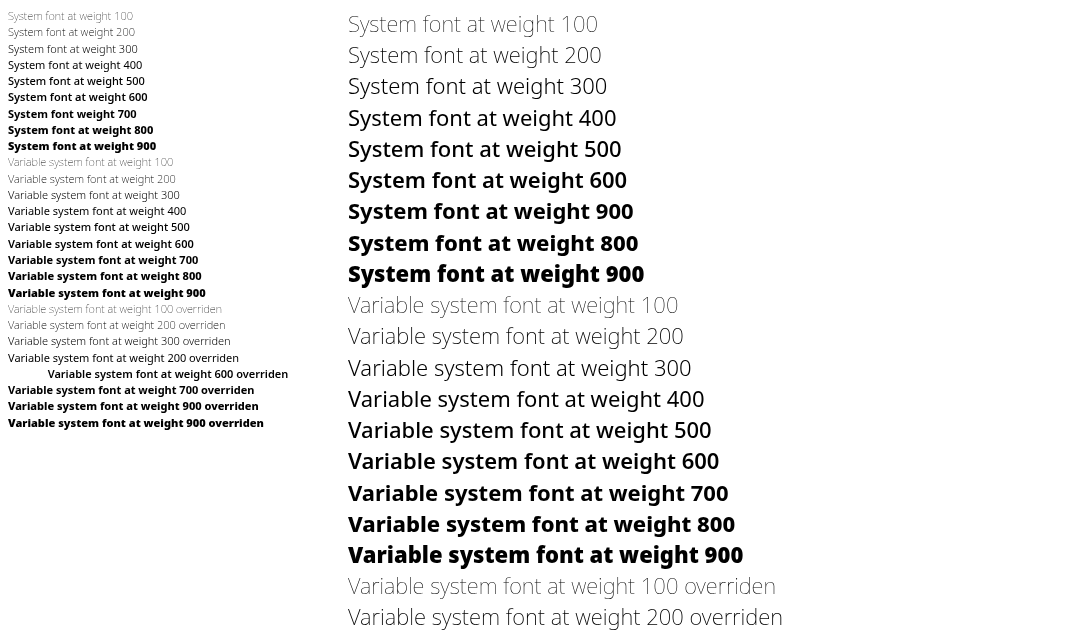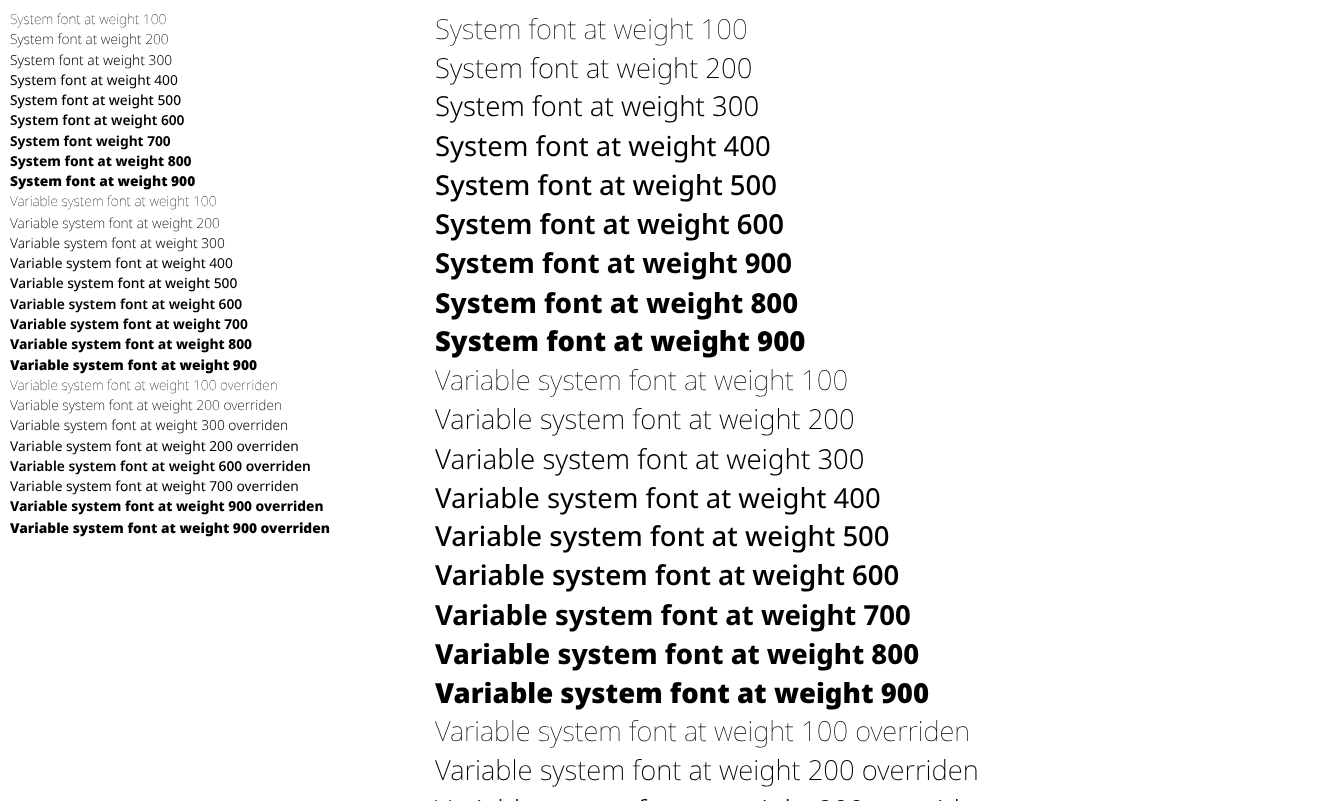--- a/index.html
+++ b/index.html
@@ -57,22 +57,22 @@
       <span class="font-item" style="font-weight: 400;">Variable system font at weight 400</span>
       <span class="font-item" style="font-weight: 500;">Variable system font at weight 500</span>
       <span class="font-item" style="font-weight: 600;">Variable system font at weight 600</span>
       <span class="font-item" style="font-weight: 700;">Variable system font at weight 700</span>
       <span class="font-item" style="font-weight: 800;">Variable system font at weight 800</span>
       <span class="font-item" style="font-weight: 900;">Variable system font at weight 900</span>
       <span class="font-item" style="font-weight: 100;">Variable system font at weight 100 overriden</span>
       <span class="font-item" style="font-weight: 200;">Variable system font at weight 200 overriden</span>
       <span class="font-item" style="font-weight: 300;">Variable system font at weight 300 overriden</span>
       <span class="font-item" style="font-weight: 400;">Variable system font at weight 200 overriden</span>
-      <span class="font-item" style="font-weight: 600;">Variable system font at weight 600 overriden</span>
-      <span class="font-item" style="font-weight: 400;">Variable system font at weight 700 overriden</span>
+      <span class="font-item" style="font-weight: 600; text-align: center;">Variable system font at weight 600 overriden</span>
+      <span class="font-item" style="font-weight: 700;">Variable system font at weight 700 overriden</span>
       <span class="font-item" style="font-weight: 800;">Variable system font at weight 900 overriden</span>
       <span class="font-item" style="font-weight: 900;">Variable system font at weight 900 overriden</span>
     </div>
   <div class="col-right" id="right-col">
       <span class="font-item" style="font-weight: 100;">System font at weight 100</span>
       <span class="font-item" style="font-weight: 200;">System font at weight 200</span>
       <span class="font-item" style="font-weight: 300;">System font at weight 300</span>
       <span class="font-item" style="font-weight: 400;">System font at weight 400</span>
       <span class="font-item" style="font-weight: 500;">System font at weight 500</span>
       <span class="font-item" style="font-weight: 600;">System font at weight 600</span>

